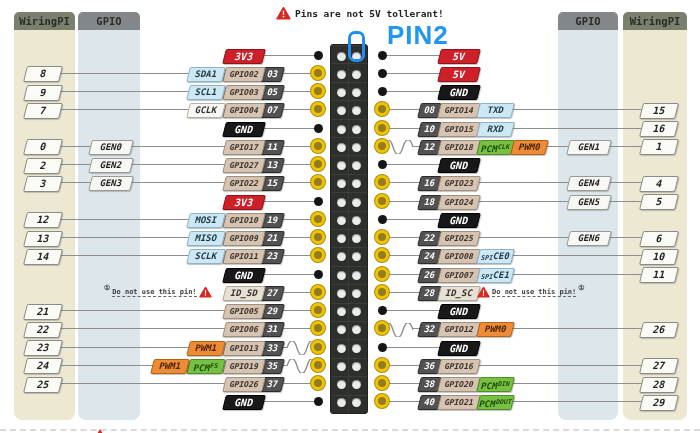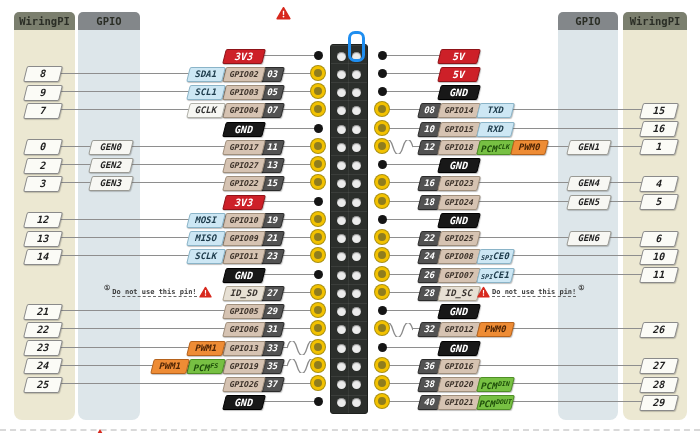--- a/index.html
+++ b/index.html
@@ -73,21 +73,23 @@
   <div class="col-header gpio-head" style="left:78px;width:62px;">GPIO</div>
   <div class="col-header gpio-head" style="left:558px;width:60px;">GPIO</div>
   <div class="col-header wpi-head" style="left:623px;width:64px;">WiringPI</div>
 
   <div id="warn-banner">
     <svg width="15" height="14" viewBox="0 0 20 18">
       <path d="M10 2 L18.5 16.5 H1.5 Z" fill="#d7281d" stroke="#d7281d" stroke-width="2" stroke-linejoin="round"></path>
       <rect x="9.1" y="6" width="1.8" height="5.5" fill="#fff"></rect>
         <circle cx="10" cy="13.8" r="1.2" fill="#fff"></circle>
     </svg>
+    <span>Pins are not 5V tollerant!</span>
   </div>
+  <div id="pin2-label">PIN2</div>
 
   <div id="connector">
       <div class="hole" style="left: 6px; top: 6.5px;"></div>
       <div class="hole" style="left: 21px; top: 6.5px;"></div>
       <div class="hole" style="left: 6px; top: 24.76px;"></div>
       <div class="hole" style="left: 21px; top: 24.76px;"></div>
       <div class="hole" style="left: 6px; top: 43.02px;"></div>
       <div class="hole" style="left: 21px; top: 43.02px;"></div>
       <div class="hole" style="left: 6px; top: 61.28px;"></div>
       <div class="hole" style="left: 21px; top: 61.28px;"></div>

